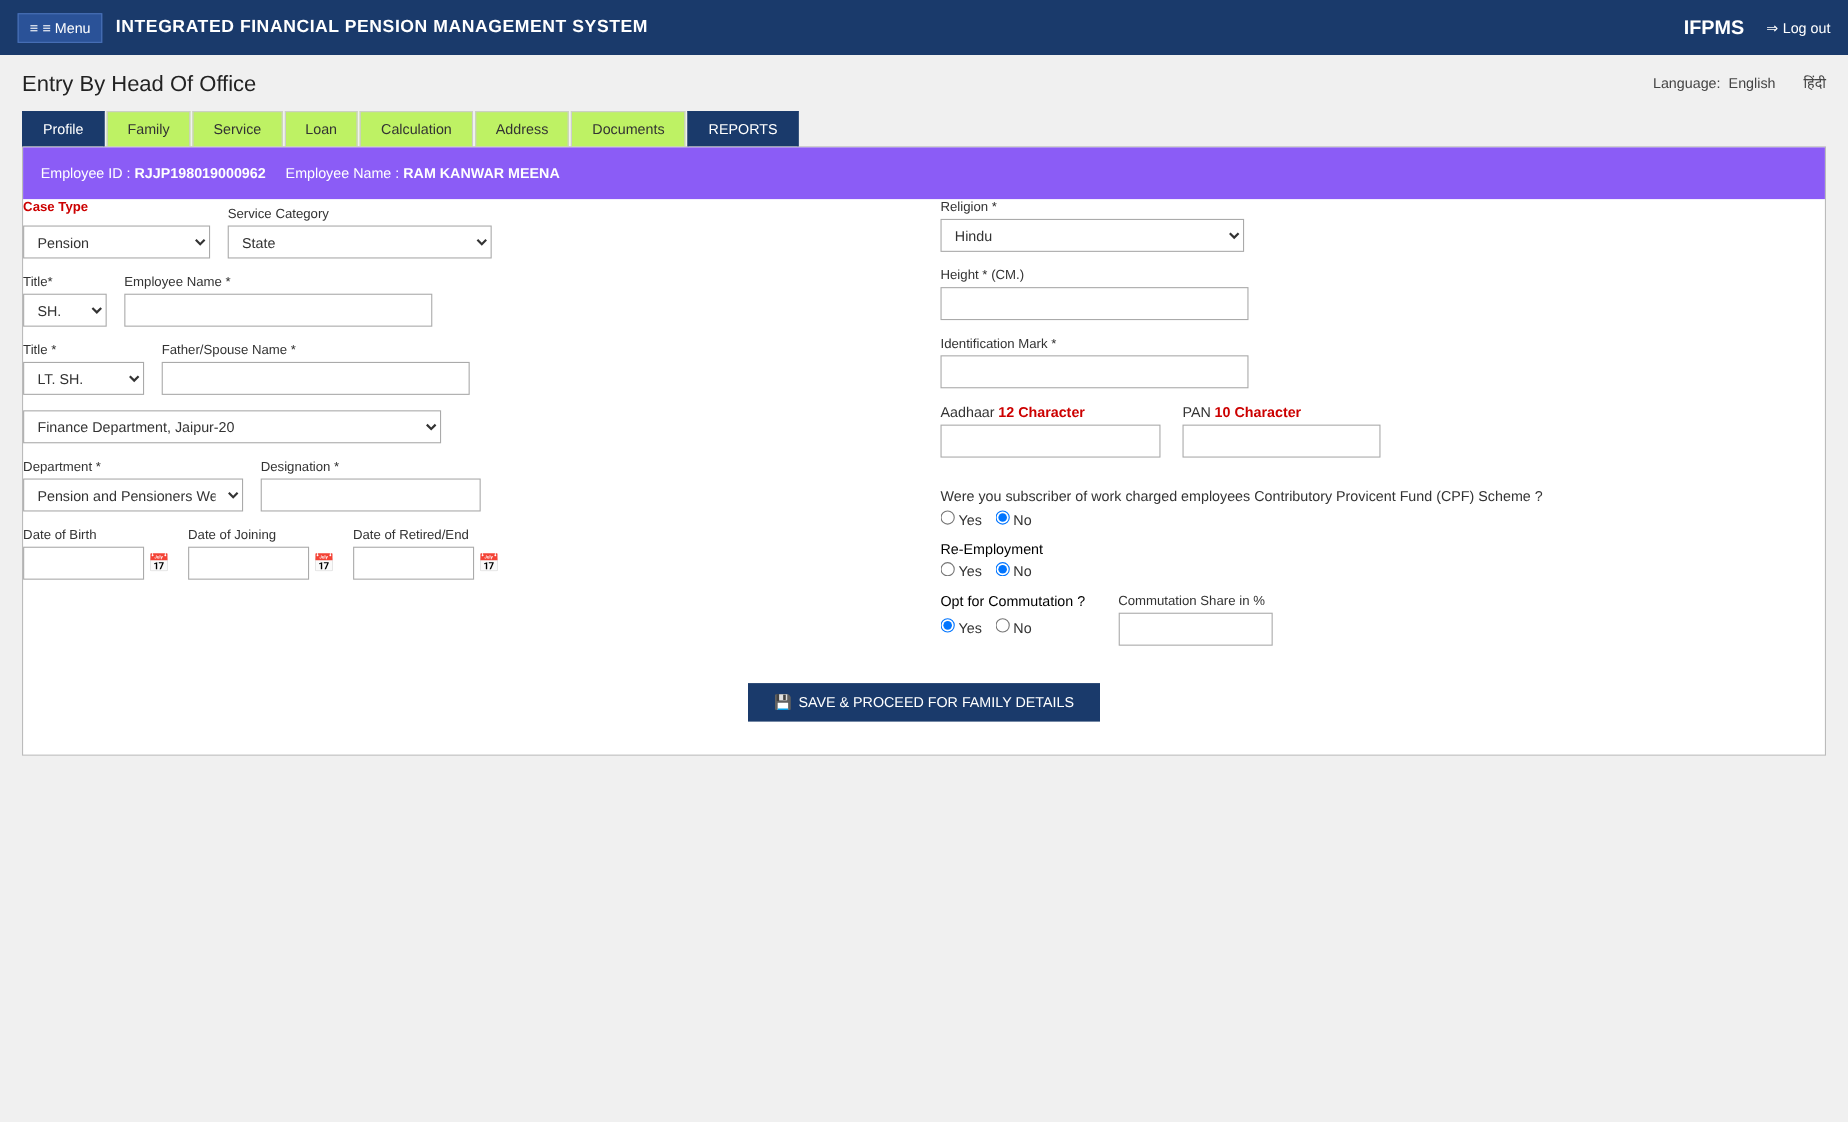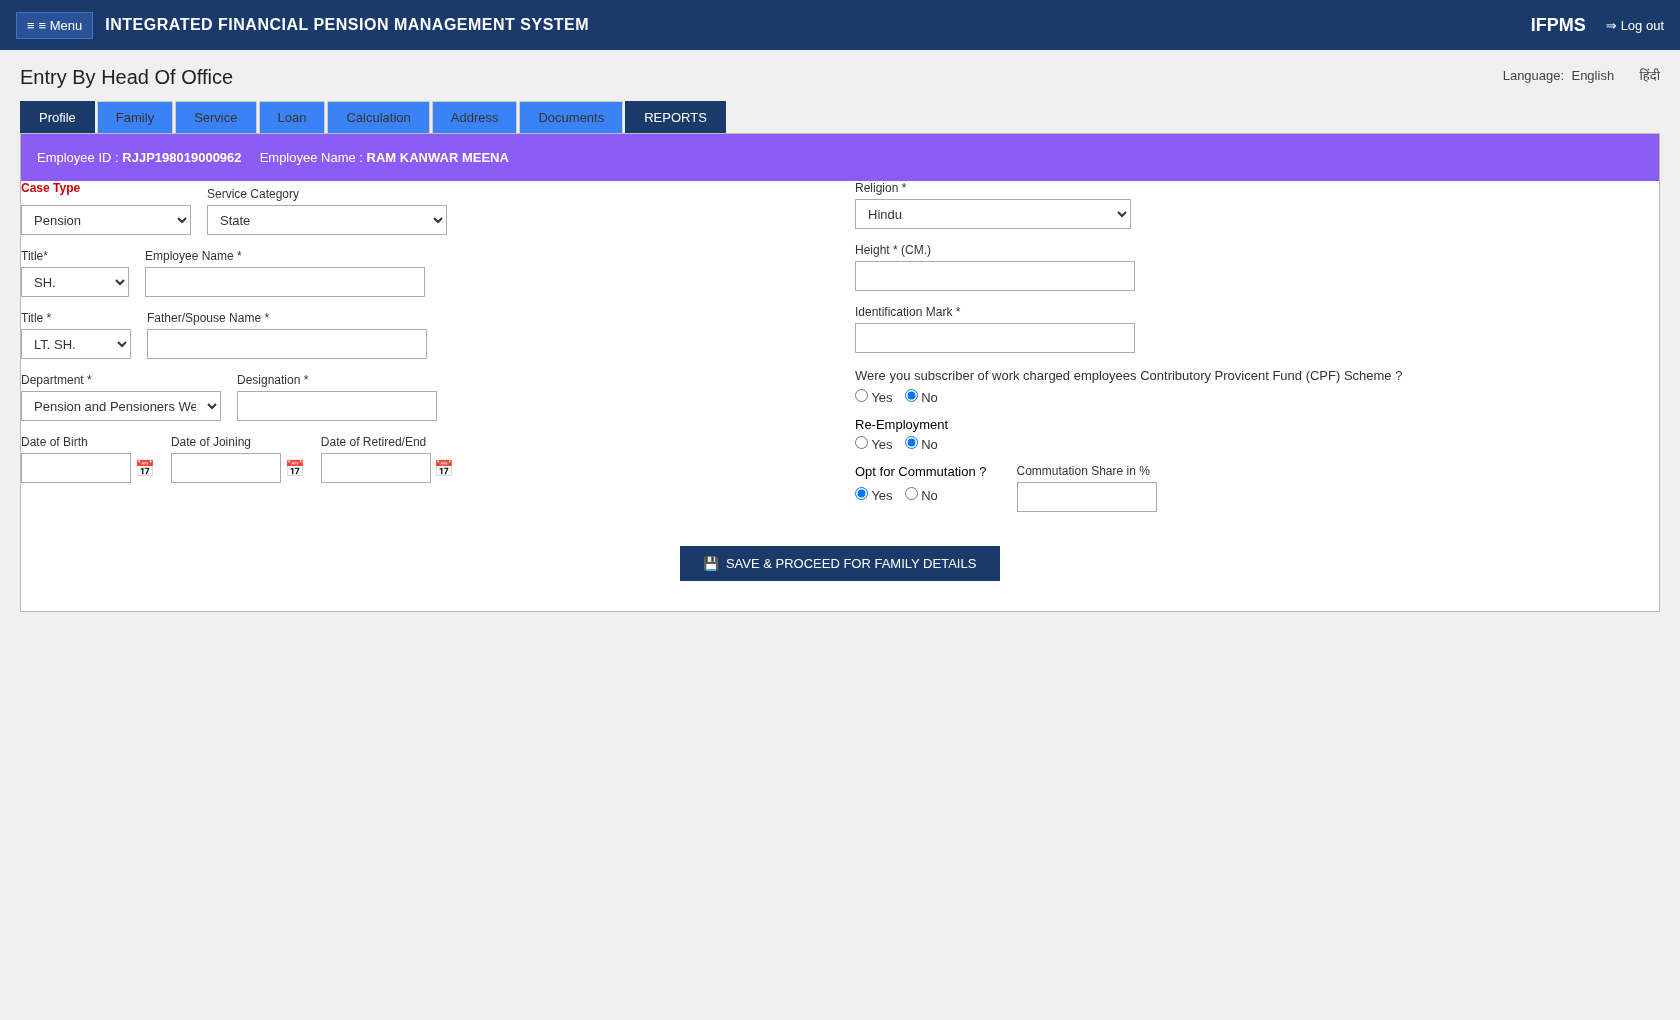--- a/index.html
+++ b/index.html
@@ -34,21 +34,21 @@
     .page-wrapper { padding: 16px 20px; background: #f0f0f0; }
 
     
     .page-title-row { display: flex; justify-content: space-between; align-items: flex-start; margin-bottom: 12px; }
     .page-title { font-size: 20px; color: #222; font-weight: normal; }
     .language-row { font-size: 12px; color: #444; }
     .language-row span { margin-left: 4px; }
     .tab {
       padding: 8px 18px;
       cursor: pointer;
-      background: #3b82f6;
+      background: #bef264;
       border: 1px solid #ccc;
       border-bottom: none;
       color: #333;
       font-size: 13px;
       margin-right: 2px;
     }
     .tab.active {
       background: #1a3a6b;
       color: white;
       border-color: #1a3a6b;
@@ -83,21 +83,21 @@
 
     input[type="text"], select {
       border: 1px solid #aaa;
       padding: 5px 8px;
       font-size: 13px;
       height: 30px;
       background: white;
       color: #333;
     }
 
-    .select-sm { width: 108px; }
+    .select-sm { width: 76px; }
     .select-md { width: 170px; }
     .input-md { width: 220px; }
 
     
     .date-row { display: flex; gap: 16px; margin-bottom: 14px; }
     .date-group { display: flex; flex-direction: column; gap: 4px; }
     .date-input-wrap { display: flex; align-items: center; gap: 4px; }
     .date-input-wrap input { width: 110px; }
     .cal-icon { cursor: pointer; font-size: 16px; color: #555; }
 
@@ -236,20 +236,25 @@
             <select style="width:110px;">
               <option>LT. SH.</option>
             </select>
           </div>
           <div class="form-group">
             <label>Father/Spouse Name *</label>
             <input type="text" style="width: 280px;">
           </div>
         </div>
 
+        <div class="dept-row">
+          <select class="dept-select">
+            <option>Finance Department, Jaipur-20</option>
+          </select>
+        </div>
 
         <div class="form-row">
           <div class="form-group">
             <label>Department *</label>
             <select style="width:200px;">
               <option>Pension and Pensioners Welfare D</option>
             </select>
           </div>
           <div class="form-group">
             <label>Designation *</label>
@@ -295,20 +300,36 @@
         <div class="form-group" style="margin-bottom:14px;">
           <label>Height * (CM.)</label>
           <input type="text" style="width: 280px;">
         </div>
 
         <div class="form-group" style="margin-bottom:14px;">
           <label>Identification Mark *</label>
           <input type="text" style="width: 280px;">
         </div>
 
+        <div class="aadhar-pan-row">
+          <div class="form-group">
+            <label>
+              <span>Aadhaar</span>
+              <span style="color:#cc0000;font-weight:bold;">12 Character</span>
+            </label>
+            <input type="text" style="width: 200px;">
+          </div>
+          <div class="form-group">
+            <label>
+              <span>PAN</span>
+              <span style="color:#cc0000;font-weight:bold;">10 Character</span>
+            </label>
+            <input type="text" style="width: 180px;">
+          </div>
+        </div>
 
         <div class="cpf-block">
           <div class="block-label">Were you subscriber of work charged employees Contributory Provicent Fund (CPF) Scheme ?</div>
           <div class="radio-group">
             <label>
               <input type="radio" name="cpf" style="">
               <span>Yes</span>
             </label>
             <label>
               <input type="radio" name="cpf" checked="" style="">

